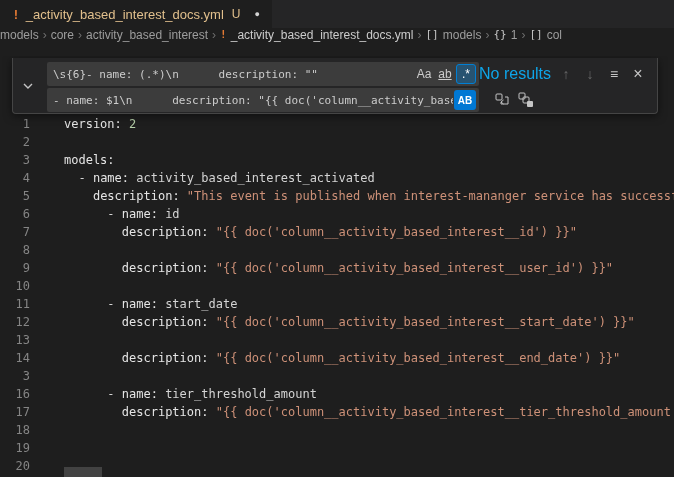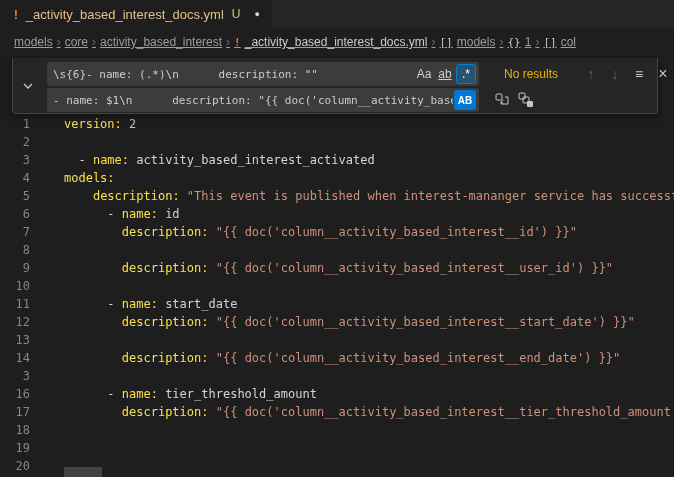--- a/index.html
+++ b/index.html
@@ -8,54 +8,54 @@
 
   
   .tabbar{height:28px;background:#252526;display:flex;align-items:stretch;}
   .tab{display:flex;align-items:center;gap:6px;padding:0 12px;background:#1e1e1e;font-size:13px;cursor:pointer;}
   .file-icon{color:#e37933;font-weight:bold;font-family:"DejaVu Sans Mono",monospace;font-size:13px;}
   .tab-title{color:#e2c08d;}
   .tab-git{color:#e2c08d;font-size:12px;margin-left:2px;}
   .tab-dot{color:#d4d4d4;font-size:9px;margin-left:8px;}
 
   
-  .breadcrumbs{height:28px;display:flex;align-items:center;padding-left:14px;font-size:12px;color:#9d9d9d;white-space:nowrap;overflow:hidden;background:#1e1e1e;text-decoration:underline;}
+  .breadcrumbs{height:28px;display:flex;padding-left:0;font-size:12px;color:#9d9d9d;white-space:nowrap;overflow:hidden;background:#1e1e1e;}
   .bc-item{cursor:pointer;}
   .bc-item.file{color:#cccccc;}
   .bc-sep{margin:0 4px;color:#6e6e6e;}
   .bc-icon{font-family:"DejaVu Sans Mono",monospace;font-size:11px;color:#c5c5c5;margin-right:4px;}
   .bc-icon.warn{color:#e37933;font-weight:bold;}
 
   
   .editor{position:absolute;top:56px;left:0;right:0;bottom:0;background:#1e1e1e;overflow:hidden;}
   .gutter{position:absolute;top:59px;left:0;width:30px;text-align:right;color:#858585;font:12px/18px "DejaVu Sans Mono",monospace;}
   .ln{height:18px;}
   .code{position:absolute;top:59px;left:64px;right:0;bottom:0;overflow:hidden;font:12px/18px "DejaVu Sans Mono",monospace;color:#d4d4d4;}
   .code-line{height:18px;white-space:pre;}
-  .tk-key{color:#fde047}
+  .tk-key{color:#e5e5e5}
   .tk-str{color:#ce9178}
   .tk-num{color:#b5cea8}
   .tk-val{color:#d4d4d4}
   .tk-plain{color:#d4d4d4}
   .hscroll{position:absolute;left:64px;right:0;bottom:0;height:10px;}
   .hslider{width:38px;height:10px;background:rgba(121,121,121,.4);}
 
   
   .find-widget{position:absolute;top:2px;left:12px;width:646px;height:56px;background:#252526;border:1px solid #454545;border-top:none;border-radius:0 0 4px 4px;box-shadow:0 2px 8px rgba(0,0,0,.5);}
   .fw-toggle{position:absolute;left:0;top:0;bottom:0;width:30px;display:flex;align-items:center;justify-content:center;cursor:pointer;}
   .fw-row{position:absolute;left:34px;right:4px;display:flex;align-items:center;height:24px;}
   .fw-row1{top:4px;}
   .fw-row2{top:30px;}
   .fw-input{width:432px;height:24px;background:#3c3c3c;border-radius:2px;display:flex;align-items:center;padding:0 3px 0 6px;flex:none;}
   .fw-field{flex:1;min-width:0;background:transparent;border:none;outline:none;color:#cccccc;font:11px "DejaVu Sans Mono",monospace;}
   .fw-opt{width:20px;height:20px;flex:none;display:flex;align-items:center;justify-content:center;border-radius:3px;color:#cccccc;font-size:12px;margin-left:1px;border:1px solid transparent;cursor:pointer;}
   .fw-opt.ww{text-decoration:underline;}
   .fw-opt.active{background:rgba(0,127,212,.35);border-color:#007fd4;color:#ffffff;}
   .fw-opt.preserve{background:#0078d4;color:#ffffff;font-size:10px;font-weight:bold;width:22px;}
-  .fw-status{color:#eab308;font-size:12px;margin-left:25px;width:74px;flex:none;}
+  .fw-status{color:#0ea5e9;font-size:16px;margin-left:0;width:74px;flex:none;}
   .fw-btn{width:22px;height:22px;display:flex;align-items:center;justify-content:center;color:#c5c5c5;font-size:14px;border-radius:4px;margin-left:2px;cursor:pointer;flex:none;}
   .fw-btn.dim{opacity:.4;}
   .fw-btn.close{font-size:16px;}
   .fw-btn.first{margin-left:12px;}
 </style>
 </head>
 <body>
 
 <div class="window">
 
@@ -107,22 +107,22 @@
         <div class="ln">3</div>
         <div class="ln">16</div>
         <div class="ln">17</div>
         <div class="ln">18</div>
         <div class="ln">19</div>
         <div class="ln">20</div>
       </div>
     <div class="code">
         <div class="code-line"><span class="tk-key">version:</span><span class="tk-plain"> </span><span class="tk-num">2</span></div>
         <div class="code-line"></div>
+        <div class="code-line"><span class="tk-key">models:</span></div>
         <div class="code-line"><span class="tk-plain">  - </span><span class="tk-key">name:</span><span class="tk-val"> activity_based_interest_activated</span></div>
-        <div class="code-line"><span class="tk-key">models:</span></div>
         <div class="code-line"><span class="tk-plain">    </span><span class="tk-key">description:</span><span class="tk-plain"> </span><span class="tk-str">"This event is published when interest-mananger service has successfully</span></div>
         <div class="code-line"><span class="tk-plain">      - </span><span class="tk-key">name:</span><span class="tk-val"> id</span></div>
         <div class="code-line"><span class="tk-plain">        </span><span class="tk-key">description:</span><span class="tk-plain"> </span><span class="tk-str">"{{ doc('column__activity_based_interest__id') }}"</span></div>
         <div class="code-line"></div>
         <div class="code-line"><span class="tk-plain">        </span><span class="tk-key">description:</span><span class="tk-plain"> </span><span class="tk-str">"{{ doc('column__activity_based_interest__user_id') }}"</span></div>
         <div class="code-line"></div>
         <div class="code-line"><span class="tk-plain">      - </span><span class="tk-key">name:</span><span class="tk-val"> start_date</span></div>
         <div class="code-line"><span class="tk-plain">        </span><span class="tk-key">description:</span><span class="tk-plain"> </span><span class="tk-str">"{{ doc('column__activity_based_interest__start_date') }}"</span></div>
         <div class="code-line"></div>
         <div class="code-line"><span class="tk-plain">        </span><span class="tk-key">description:</span><span class="tk-plain"> </span><span class="tk-str">"{{ doc('column__activity_based_interest__end_date') }}"</span></div>

